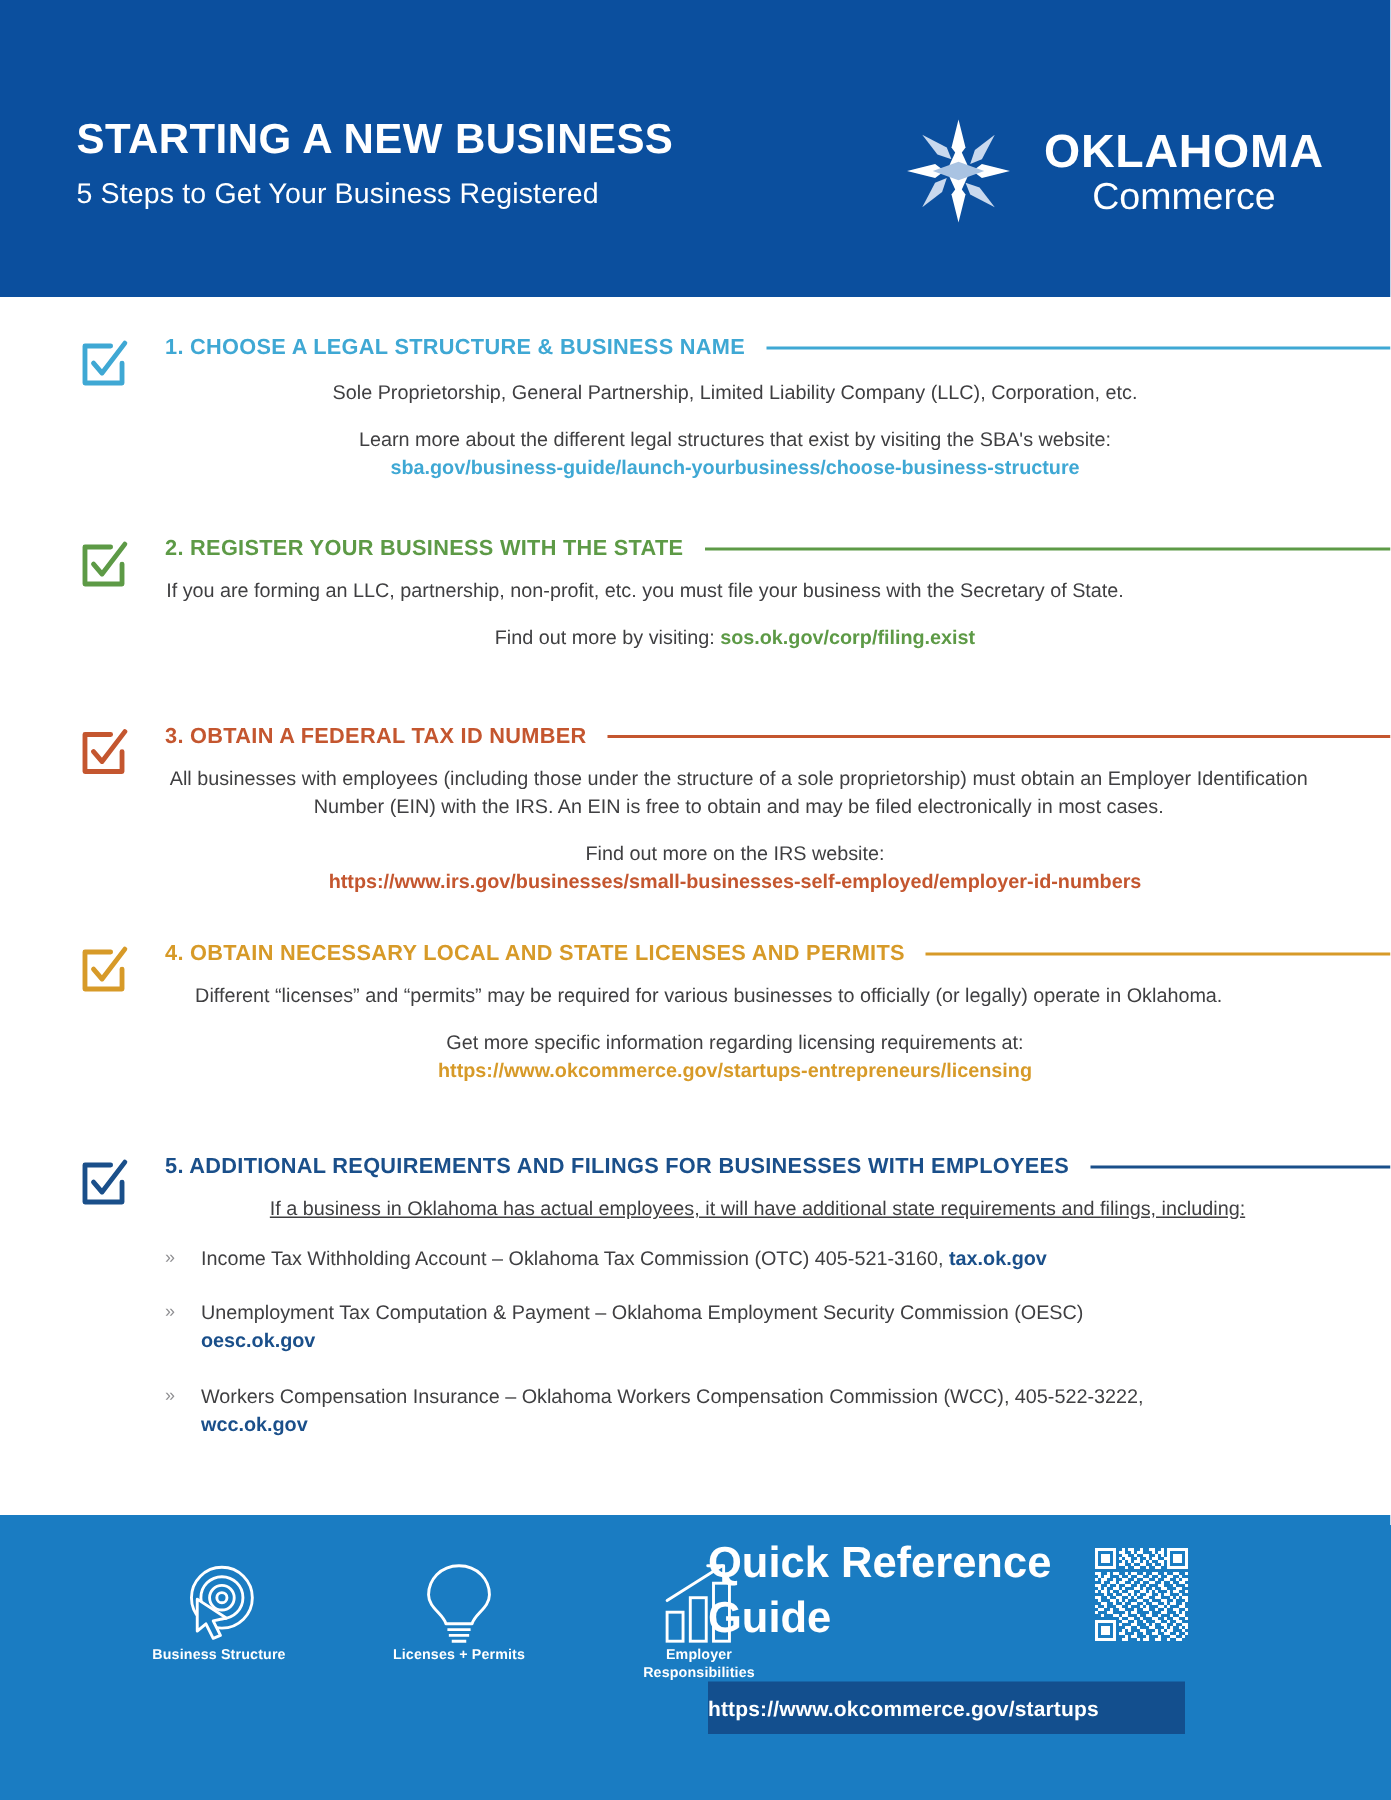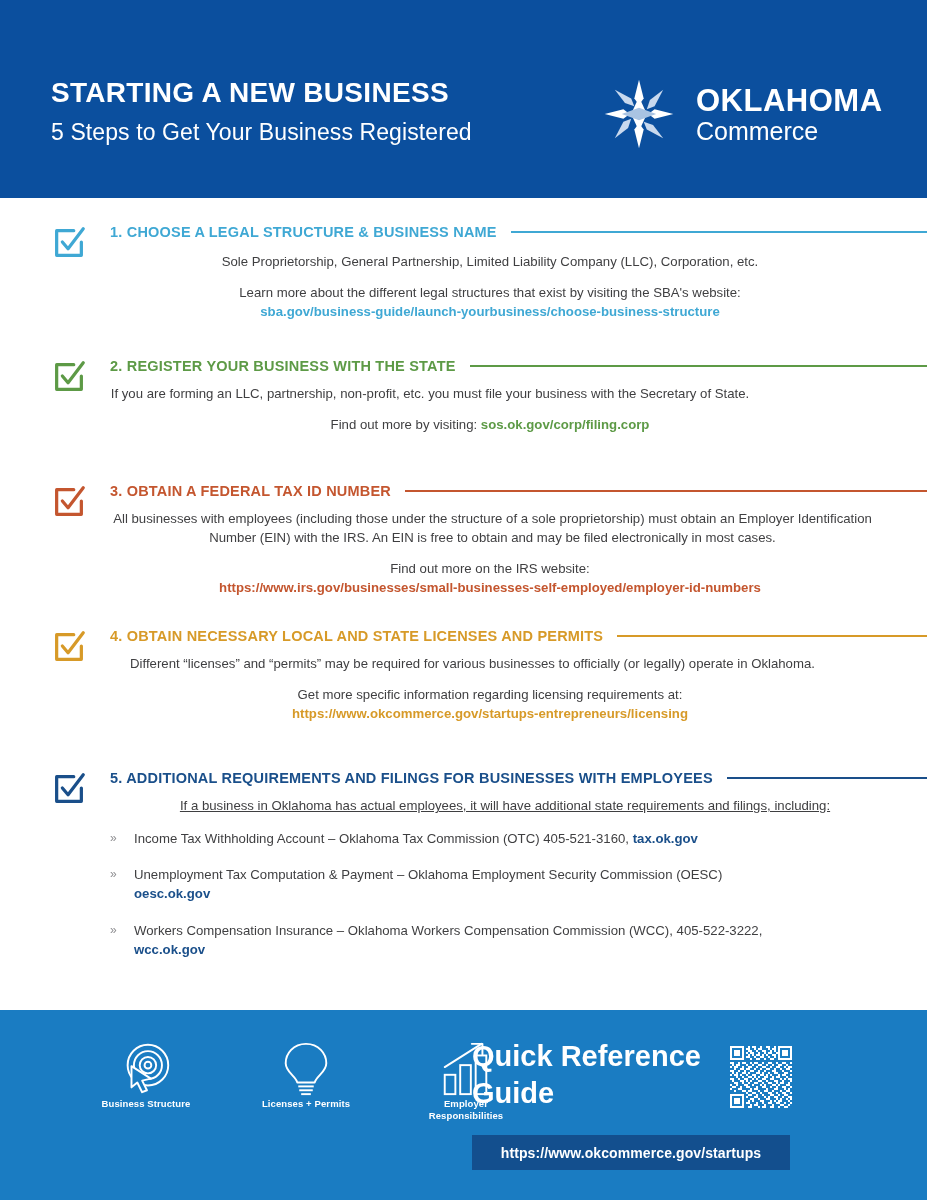--- a/index.html
+++ b/index.html
@@ -36,35 +36,35 @@
   }
   .title-main {
     color: #ffffff;
     font-size: 28px;
     font-weight: bold;
     letter-spacing: 0.3px;
     line-height: 1.05;
   }
   .title-sub {
     color: #ffffff;
-    font-size: 23px;
+    font-size: 19px;
     font-weight: 400;
     margin-top: 12px;
     letter-spacing: 0.1px;
   }
   .logo-block {
     position: absolute;
     left: 600px;
     top: 75px;
     display: flex;
     align-items: center;
     gap: 18px;
   }
   .logo-mark { width: 78px; height: 78px; flex: 0 0 auto; }
-  .logo-text { line-height: 1.0; }
+  .logo-text { line-height: 1.0; text-align: center; }
   .logo-text .lt1 {
     color: #ffffff;
     font-size: 31px;
     font-weight: bold;
     letter-spacing: 0.5px;
     display: block;
   }
   .logo-text .lt2 {
     color: #ffffff;
     font-size: 25px;
@@ -183,21 +183,21 @@
     color: #ffffff;
     font-size: 9.5px;
     font-weight: bold;
     text-align: center;
     line-height: 1.25;
     letter-spacing: 0.1px;
   }
   .footer-right {
     position: absolute;
     left: 472px;
-    top: 28px;
+    top: 14px;
     width: 430px;
   }
   .qrg-title {
     color: #ffffff;
     font-size: 29px;
     font-weight: bold;
     line-height: 1.28;
     width: 250px;
   }
   .qr-holder {
@@ -210,21 +210,21 @@
   }
   .url-pill {
     position: absolute;
     left: 0;
     top: 97px;
     width: 318px;
     height: 35px;
     background: #134f8e;
     display: flex;
     align-items: center;
-    justify-content: center;
+    justify-content: flex-start;
   }
   .url-pill span {
     color: #ffffff;
     font-size: 14px;
     font-weight: bold;
     letter-spacing: 0.1px;
   }
 </style>
 </head>
 <body>
@@ -290,21 +290,21 @@
         <path d="M33 19 V33 H7 V7 H25" fill="none" stroke="#5d9a46" stroke-width="3.4" stroke-linecap="round" stroke-linejoin="round"></path>
         <path d="M13 19 L19 26 L35 5" fill="none" stroke="#5d9a46" stroke-width="3.4" stroke-linecap="round" stroke-linejoin="round"></path>
       </svg>
       <div class="step-body">
         <div class="step-head">
           <div class="step-title">2. REGISTER YOUR BUSINESS WITH THE STATE</div>
           <div class="step-rule"></div>
         </div>
         <div class="step-p tight" style="max-width:640px;">If you are forming an LLC, partnership, non-profit, etc. you must file your business with the Secretary of State.</div>
         <div class="step-p">
-          <span>Find out more by visiting: </span><span class="link">sos.ok.gov/corp/filing.corp</span>
+          <span>Find out more by visiting: </span><span class="link">sos.ok.gov/corp/filing.exist</span>
         </div>
       </div>
     </div>
 
     <div class="step c3" style="top:285px;">
       <svg class="step-check" viewBox="0 0 40 40">
         <path d="M33 19 V33 H7 V7 H25" fill="none" stroke="#c4562f" stroke-width="3.4" stroke-linecap="round" stroke-linejoin="round"></path>
         <path d="M13 19 L19 26 L35 5" fill="none" stroke="#c4562f" stroke-width="3.4" stroke-linecap="round" stroke-linejoin="round"></path>
       </svg>
       <div class="step-body">

